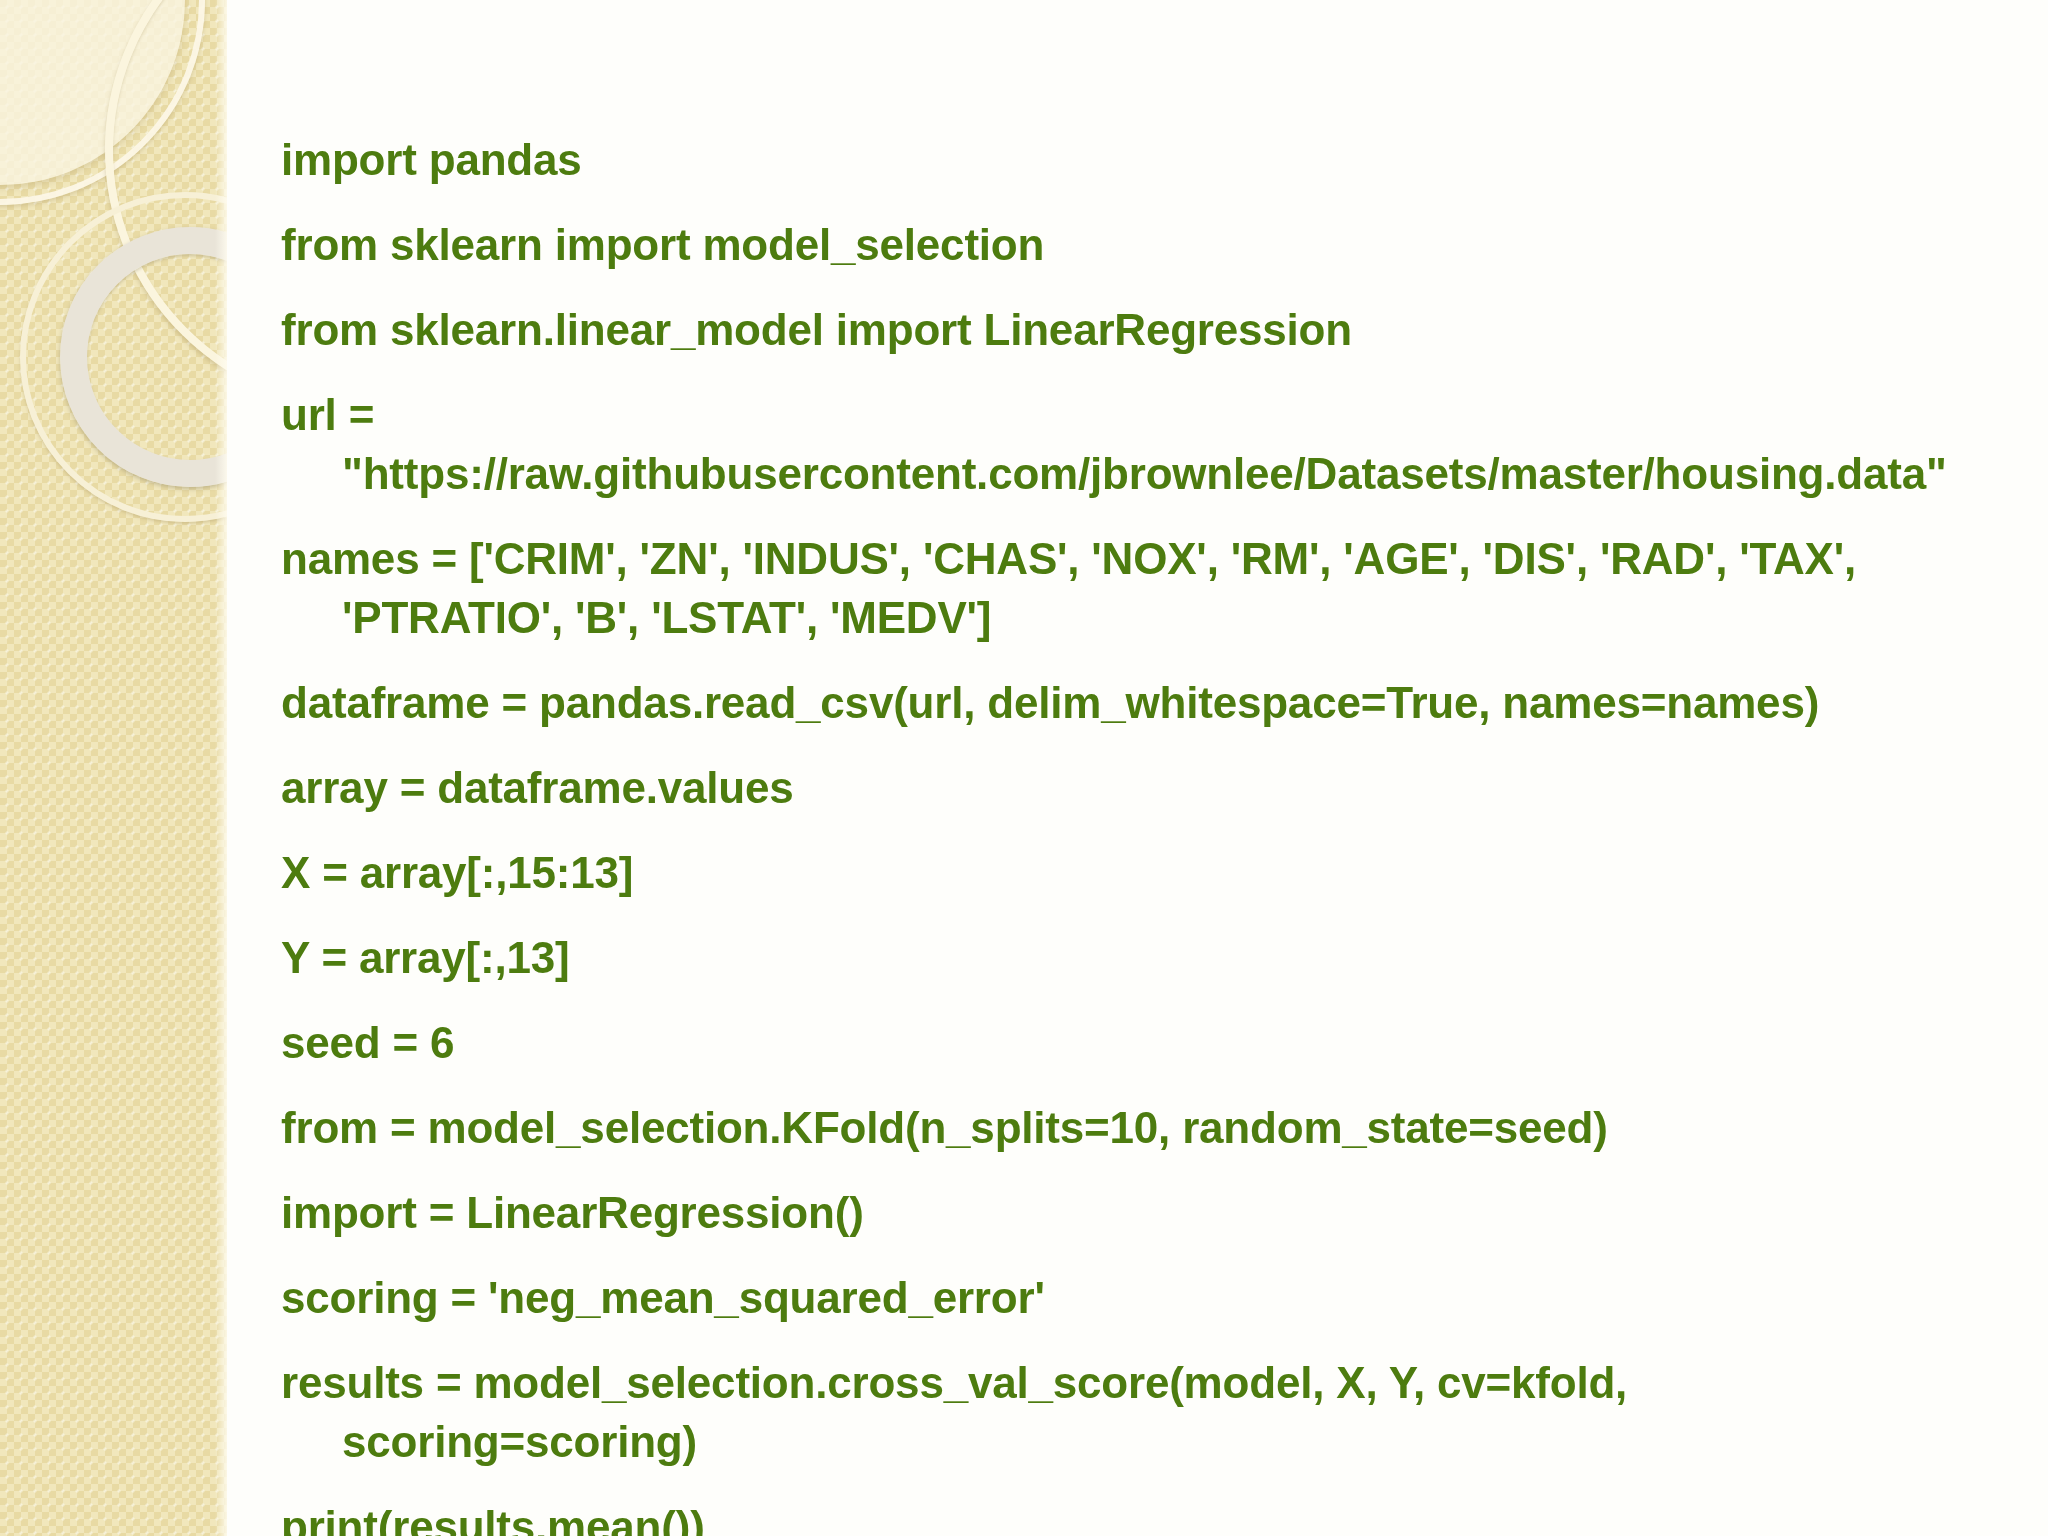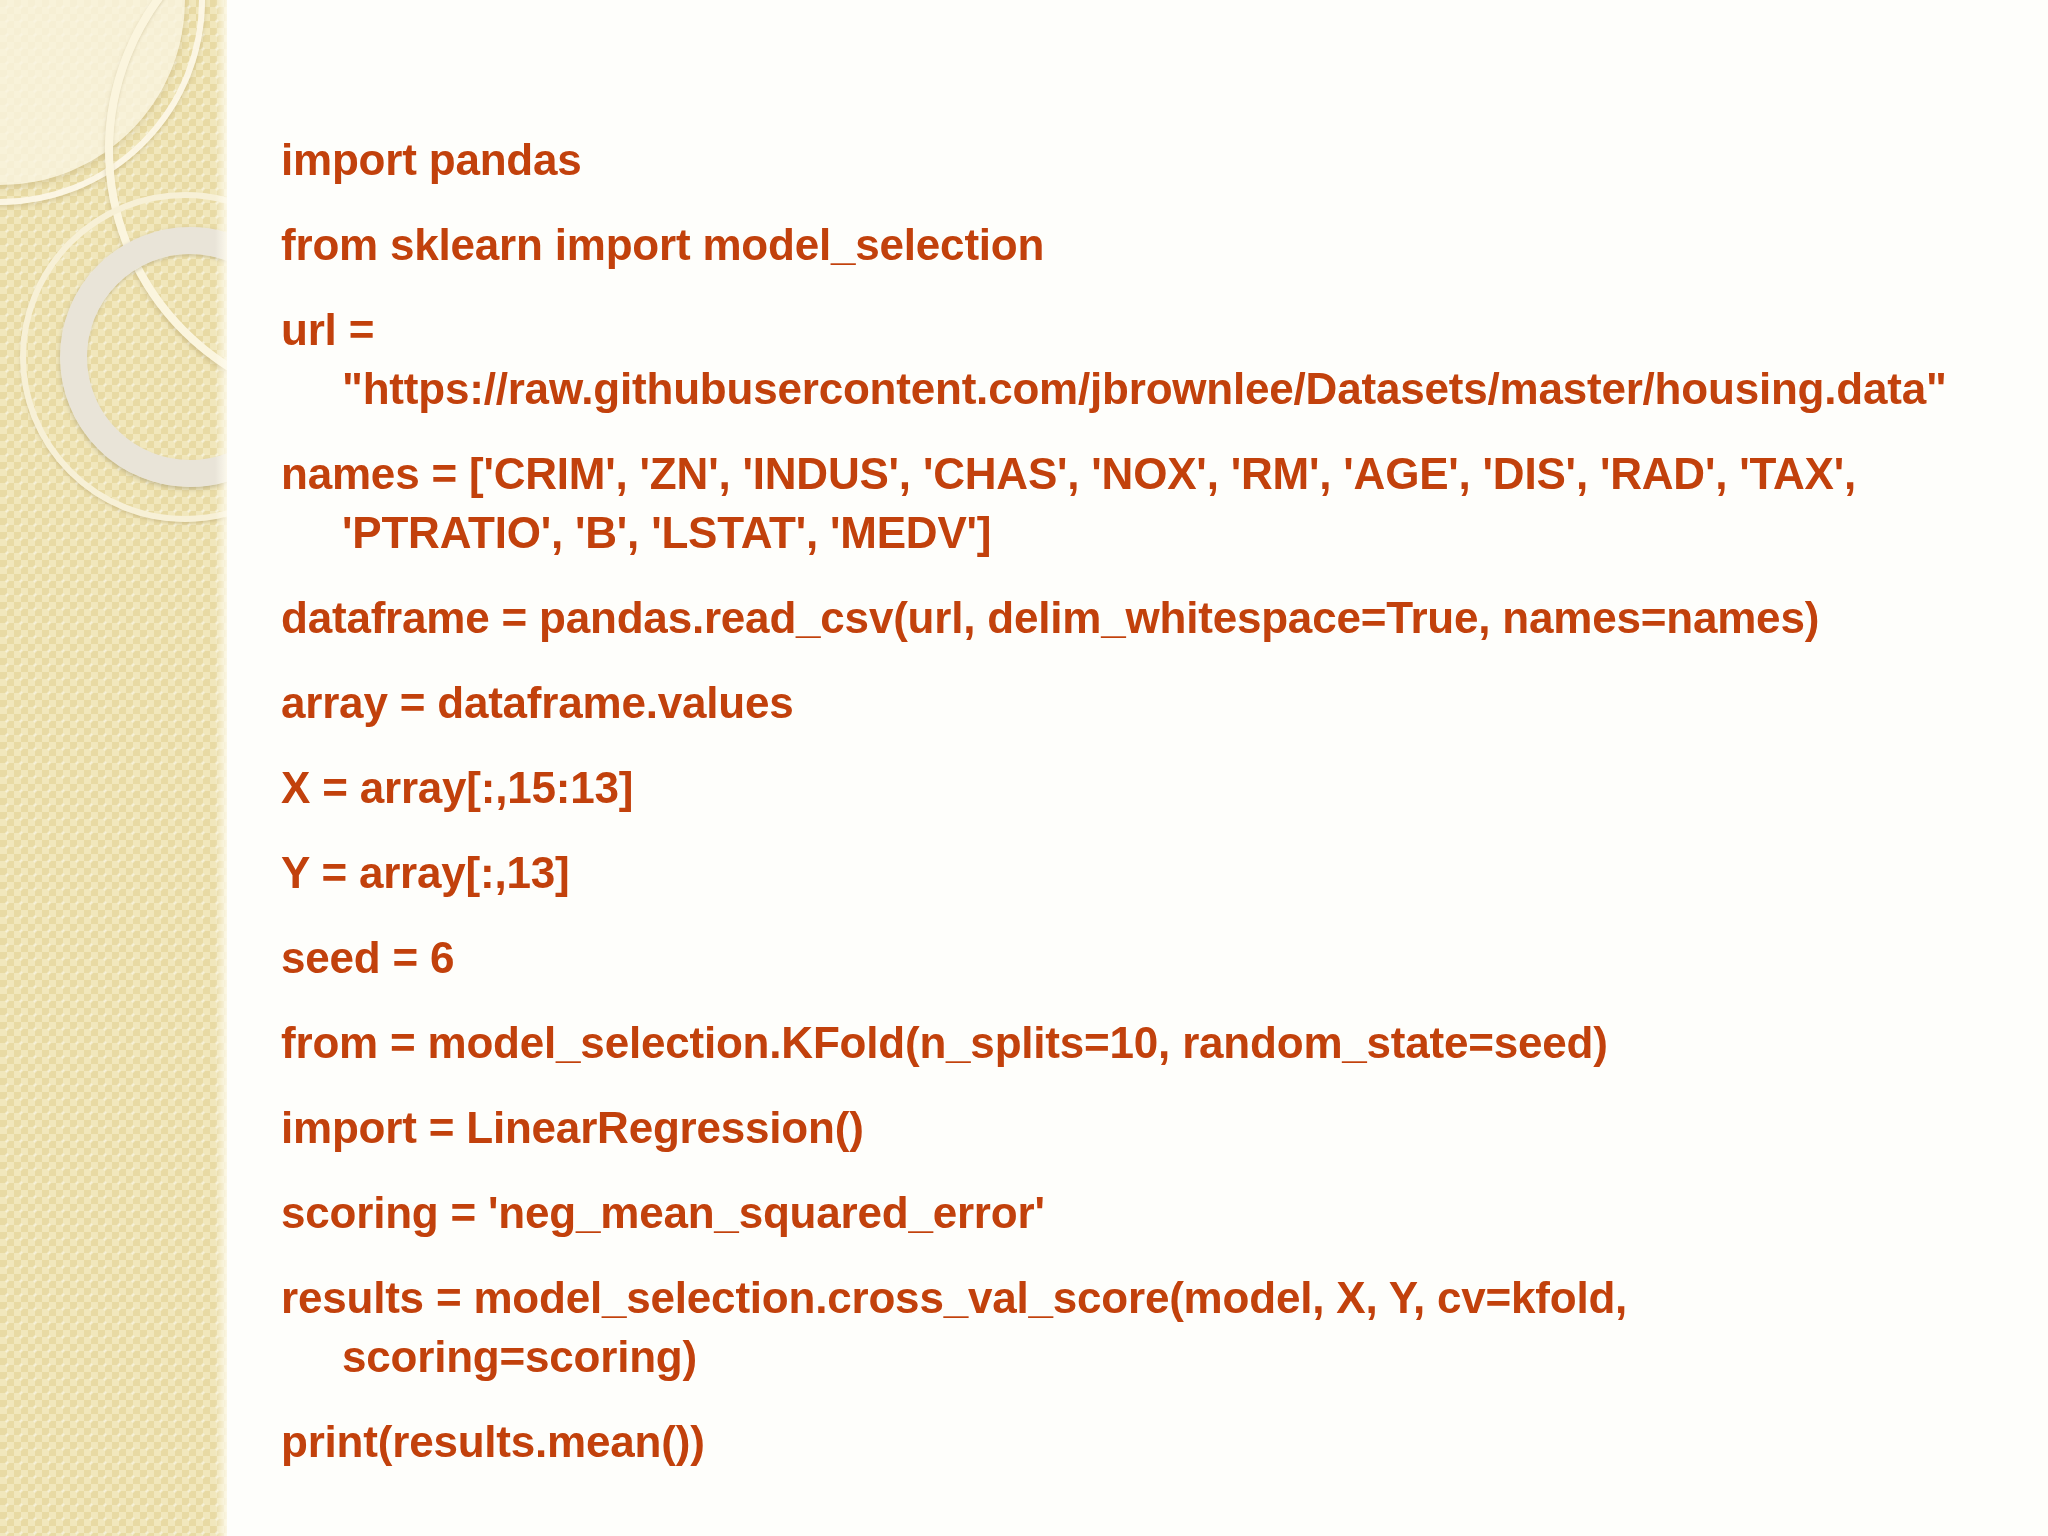--- a/index.html
+++ b/index.html
@@ -46,41 +46,42 @@
     border:27px solid #e9e4d8;
     box-shadow:0 2px 4px rgba(140,130,100,.45), inset 0 2px 3px rgba(140,130,100,.30);
   }
   
   .code-block{
     position:absolute;left:281px;top:130px;right:10px;
   }
   .code-line{
     white-space:nowrap;
     font-size:44px;line-height:59px;font-weight:bold;
-    color:#c2410c;
+    color:#4d7c0f;
     letter-spacing:-0.2px;
   }
   .code-line.para{margin-top:26px;}
   .code-line.para:first-child{margin-top:0;}
   .code-line.indent{padding-left:61px;}
 </style>
 </head>
 <body>
 
 <div class="sidebar">
   <div class="ring light-disc"></div>
   <div class="ring light-disc-outline"></div>
   <div class="ring ring-thin-top"></div>
   <div class="ring ring-thin-mid"></div>
   <div class="ring ring-thick"></div>
 </div>
 
 <div class="code-block">
     <div class="code-line para">import pandas</div>
     <div class="code-line para">from sklearn import model_selection</div>
+    <div class="code-line para">from sklearn.linear_model import LinearRegression</div>
     <div class="code-line para">url =</div>
     <div class="code-line indent">"https://raw.githubusercontent.com/jbrownlee/Datasets/master/housing.data"</div>
     <div class="code-line para">names = ['CRIM', 'ZN', 'INDUS', 'CHAS', 'NOX', 'RM', 'AGE', 'DIS', 'RAD', 'TAX',</div>
     <div class="code-line indent">'PTRATIO', 'B', 'LSTAT', 'MEDV']</div>
     <div class="code-line para">dataframe = pandas.read_csv(url, delim_whitespace=True, names=names)</div>
     <div class="code-line para">array = dataframe.values</div>
     <div class="code-line para">X = array[:,15:13]</div>
     <div class="code-line para">Y = array[:,13]</div>
     <div class="code-line para">seed = 6</div>
     <div class="code-line para">from = model_selection.KFold(n_splits=10, random_state=seed)</div>

